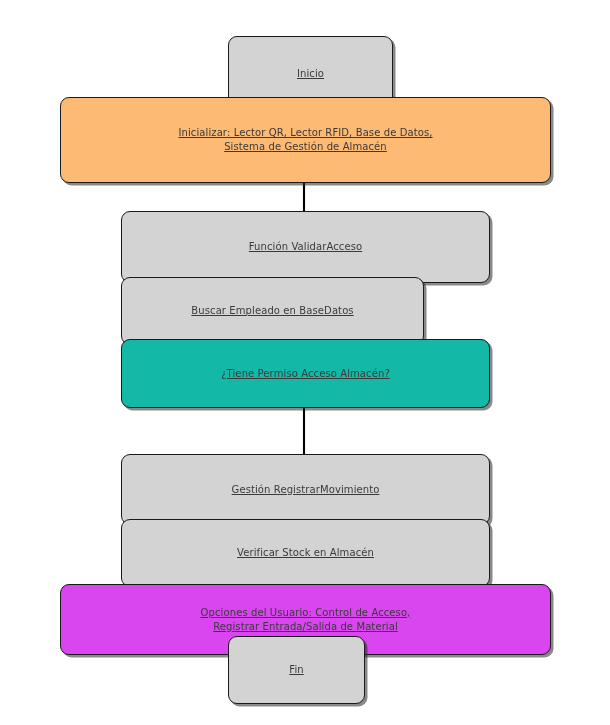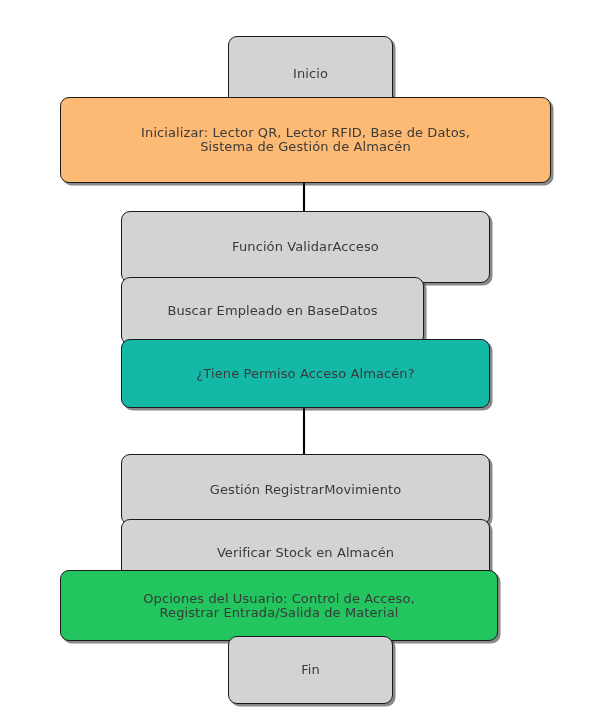--- a/index.html
+++ b/index.html
@@ -23,25 +23,26 @@
     box-sizing: border-box;
     background: #d3d3d3;
     border: 1.3px solid #1a1a1a;
     border-radius: 9px;
     box-shadow: 2.5px 2.5px 0 rgba(40,40,40,0.55);
     display: flex;
     align-items: center;
     justify-content: center;
     text-align: center;
     color: #3a3a3a;
-    font-size: 13px;
+    font-size: 10px;
     line-height: 14px;
     letter-spacing: 0.1px;
     white-space: pre-line;
     padding: 0 8px;
+    text-decoration: underline;
   }
   .edge-layer {
     position: absolute;
     left: 0;
     top: 0;
     width: 610px;
     height: 725px;
     pointer-events: none;
   }
 </style>
@@ -70,18 +71,18 @@
 
   <div id="nodes-group">
       <div class="node" style="left: 228px; top: 36px; width: 165px; height: 76px; background: rgb(211, 211, 211); border-color: rgb(26, 26, 26); color: rgb(58, 58, 58);">Inicio</div>
       <div class="node" style="left: 60px; top: 97px; width: 491px; height: 86px; background: #fdba74; border-color: rgb(26, 26, 26); color: rgb(58, 58, 58);">Inicializar: Lector QR, Lector RFID, Base de Datos,
 Sistema de Gestión de Almacén</div>
       <div class="node" style="left: 121px; top: 211px; width: 369px; height: 72px; background: rgb(211, 211, 211); border-color: rgb(26, 26, 26); color: rgb(58, 58, 58); text-align: right;">Función ValidarAcceso</div>
       <div class="node" style="left: 121px; top: 277px; width: 303px; height: 68px; background: rgb(211, 211, 211); border-color: rgb(26, 26, 26); color: rgb(58, 58, 58);">Buscar Empleado en BaseDatos</div>
       <div class="node" style="left: 121px; top: 339px; width: 369px; height: 69px; background: #14b8a6; border-color: rgb(26, 26, 26); color: rgb(58, 58, 58);">¿Tiene Permiso Acceso Almacén?</div>
       <div class="node" style="left: 121px; top: 454px; width: 369px; height: 71px; background: rgb(211, 211, 211); border-color: rgb(26, 26, 26); color: rgb(58, 58, 58);">Gestión RegistrarMovimiento</div>
       <div class="node" style="left: 121px; top: 519px; width: 369px; height: 68px; background: rgb(211, 211, 211); border-color: rgb(26, 26, 26); color: rgb(58, 58, 58);">Verificar Stock en Almacén</div>
-      <div class="node" style="left: 60px; top: 570px; width: 438px; height: 71px; background: #22c55e; border-color: rgb(26, 26, 26); color: rgb(58, 58, 58);">Opciones del Usuario: Control de Acceso,
+      <div class="node" style="left: 60px; top: 584px; width: 491px; height: 71px; background: #d946ef; border-color: rgb(26, 26, 26); color: rgb(58, 58, 58);">Opciones del Usuario: Control de Acceso,
 Registrar Entrada/Salida de Material</div>
-      <div class="node" style="left: 228px; top: 636px; width: 165px; height: 68px; background: rgb(211, 211, 211); border-color: rgb(26, 26, 26); color: rgb(58, 58, 58);">Fin</div>
+      <div class="node" style="left: 228px; top: 636px; width: 137px; height: 68px; background: rgb(211, 211, 211); border-color: rgb(26, 26, 26); color: rgb(58, 58, 58);">Fin</div>
     </div>
 
 </div>
 
 </body></html>

